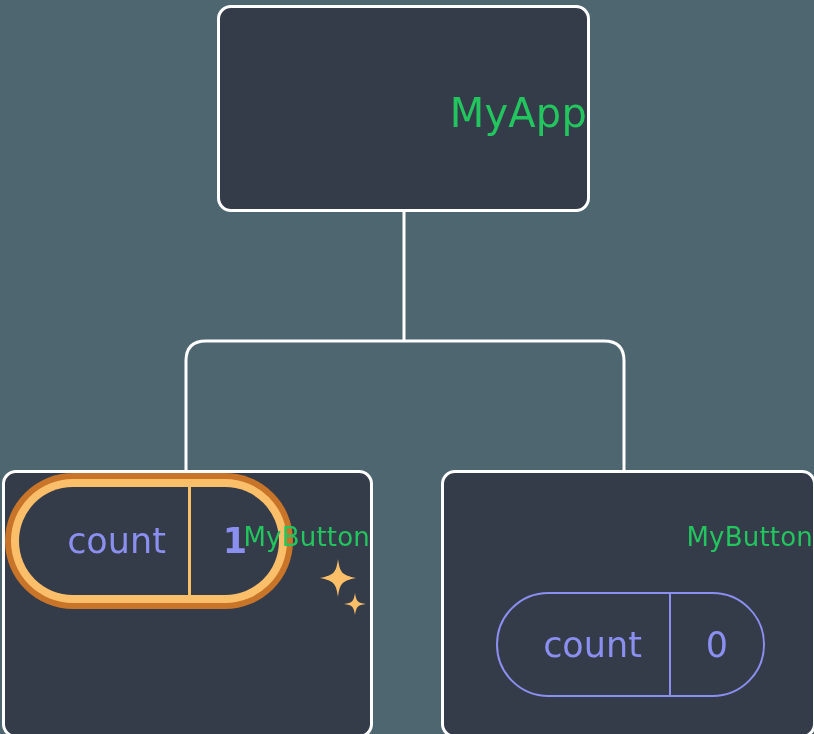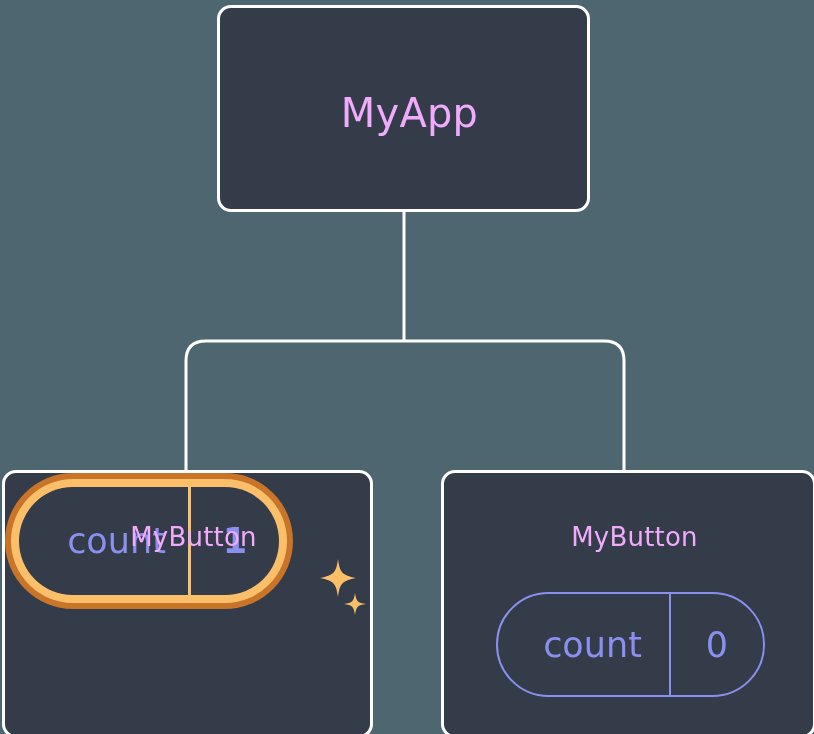--- a/index.html
+++ b/index.html
@@ -63,22 +63,22 @@
     top: 470px;
     width: 375px;
     height: 268px;
     border-radius: 14px;
   }
 
   .node-title {
     position: absolute;
     left: 12px;
     right: 0;
-    text-align: center;
-    color: #f0abfc;
+    text-align: right;
+    color: #22c55e;
     font-weight: 400;
     white-space: nowrap;
   }
 
   .node-root .node-title {
     top: 82px;
     font-size: 40px;
     letter-spacing: 0.2px;
   }
 

